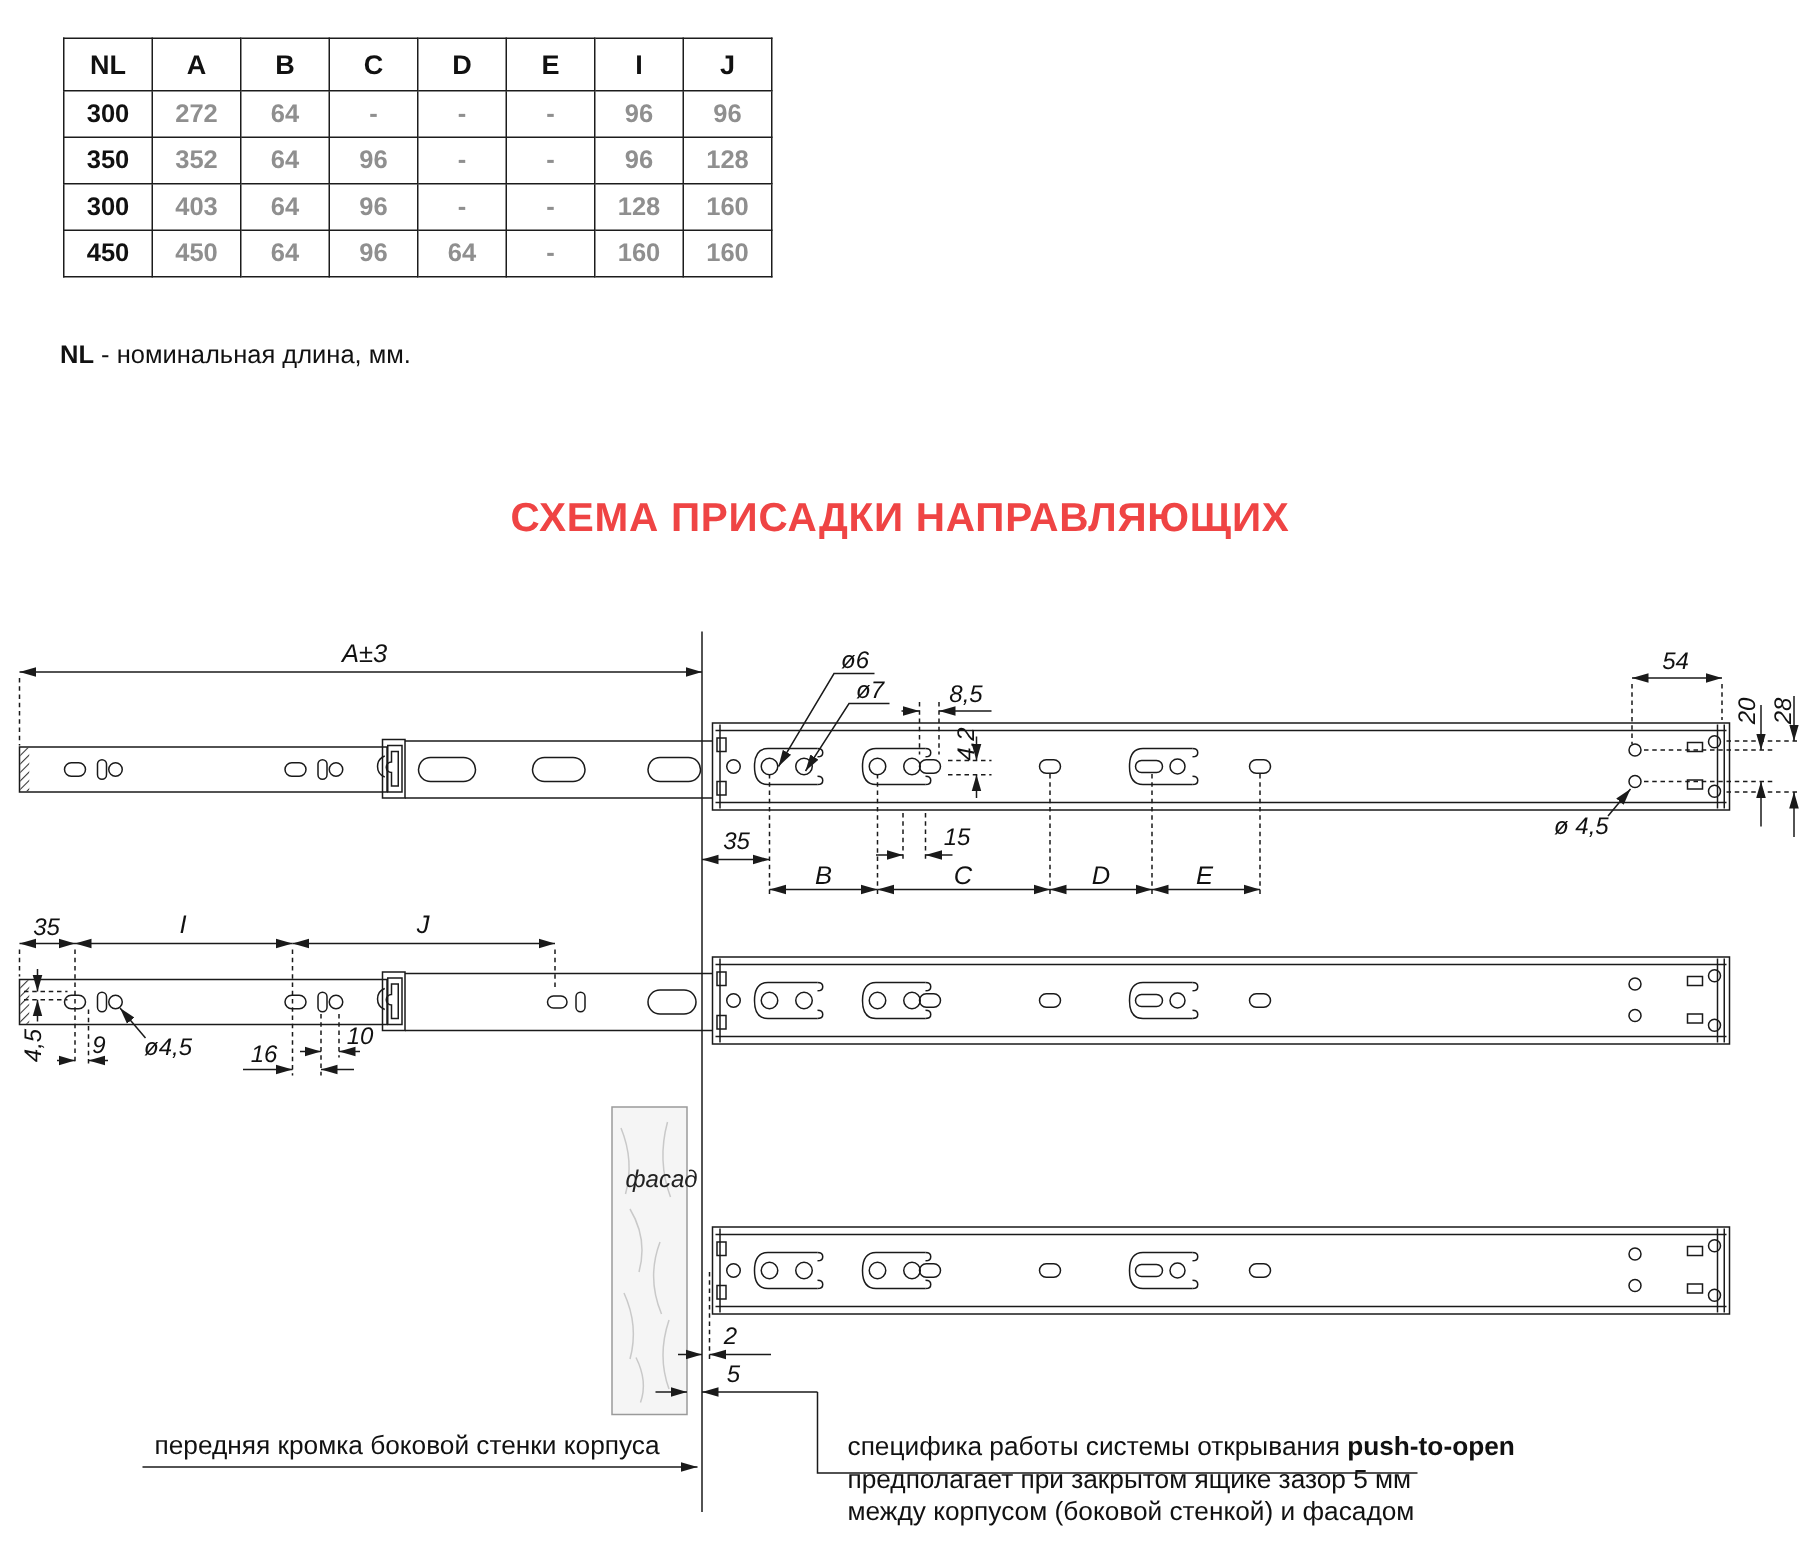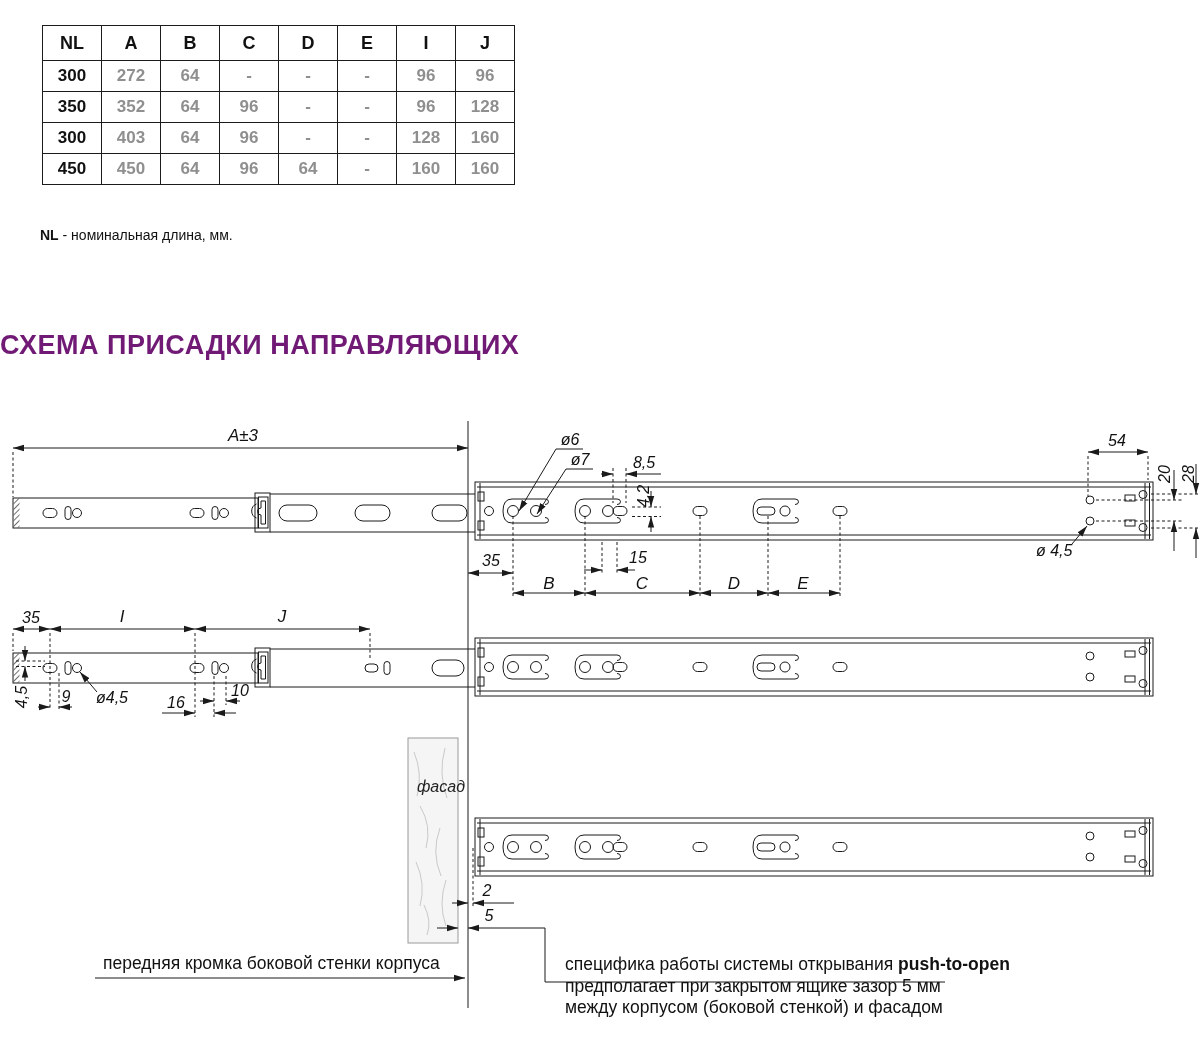--- a/index.html
+++ b/index.html
@@ -4,23 +4,23 @@
 <style>
   html,body{margin:0;padding:0;background:#fff;}
   body{width:1200px;height:1038px;position:relative;font-family:"Liberation Sans",sans-serif;color:#111;overflow:hidden;}
   
   #spec-table{position:absolute;left:42px;top:25px;border-collapse:collapse;table-layout:fixed;}
   #spec-table th,#spec-table td{border:1px solid #1c1c1c;text-align:center;vertical-align:middle;padding:0;}
   #spec-table th{width:58px;height:34px;font-size:18px;font-weight:bold;color:#111;}
   #spec-table td{height:30px;font-size:17px;font-weight:bold;color:#8f8f8f;}
   #spec-table td.nl{color:#111;}
   
-  #table-note{position:absolute;left:40px;top:227px;font-size:14px;color:#111;}
+  #table-note{position:absolute;left:40px;top:227px;font-size:17px;color:#111;}
   #table-note b{font-weight:bold;}
-  #page-title{position:absolute;left:0;top:330px;width:1200px;font-size:27px;font-weight:bold;letter-spacing:.5px;color:#701a75;}
+  #page-title{position:absolute;left:0;top:330px;width:1200px;text-align:center;font-size:27px;font-weight:bold;letter-spacing:.5px;color:#ef4444;}
   #facade-label{position:absolute;left:408px;top:778px;width:66px;text-align:center;font-style:italic;font-size:16px;color:#222;}
   #front-edge-label{position:absolute;left:103px;top:953px;font-size:17.5px;color:#111;white-space:nowrap;}
   #push-note{position:absolute;left:565px;top:910px;font-size:17.5px;line-height:21.5px;color:#111;margin-top:44px;}
   #push-note b{font-weight:bold;}
   
   #diagram{position:absolute;left:0;top:0;}
   .ln{fill:none;stroke:#1a1a1a;stroke-width:1;}
   .lnd{fill:none;stroke:#1a1a1a;stroke-width:1;stroke-dasharray:3 2.5;}
   .grain{fill:none;stroke:#c9c9c9;stroke-width:1;}
   text.dim{font-family:"Liberation Sans",sans-serif;font-style:italic;font-size:16px;fill:#111;}

